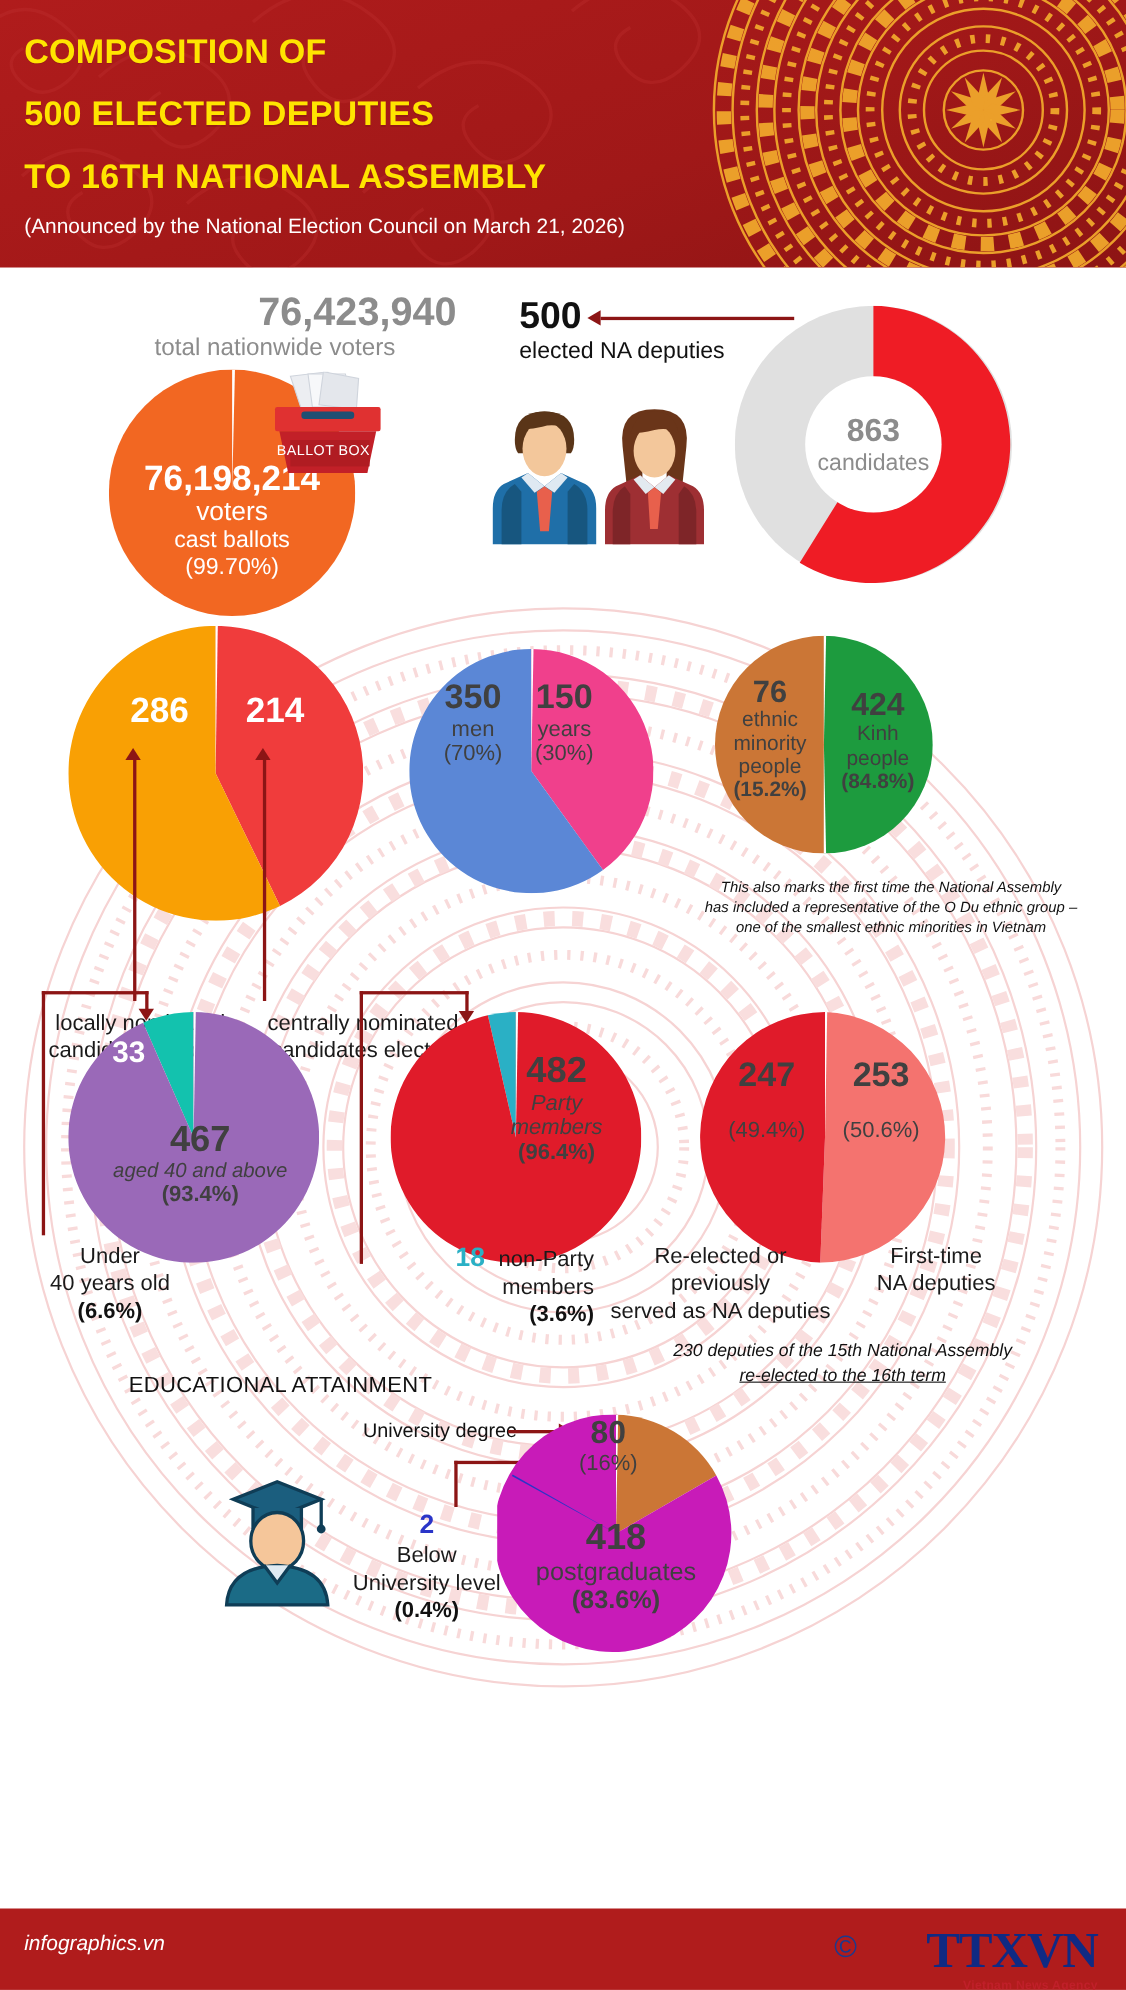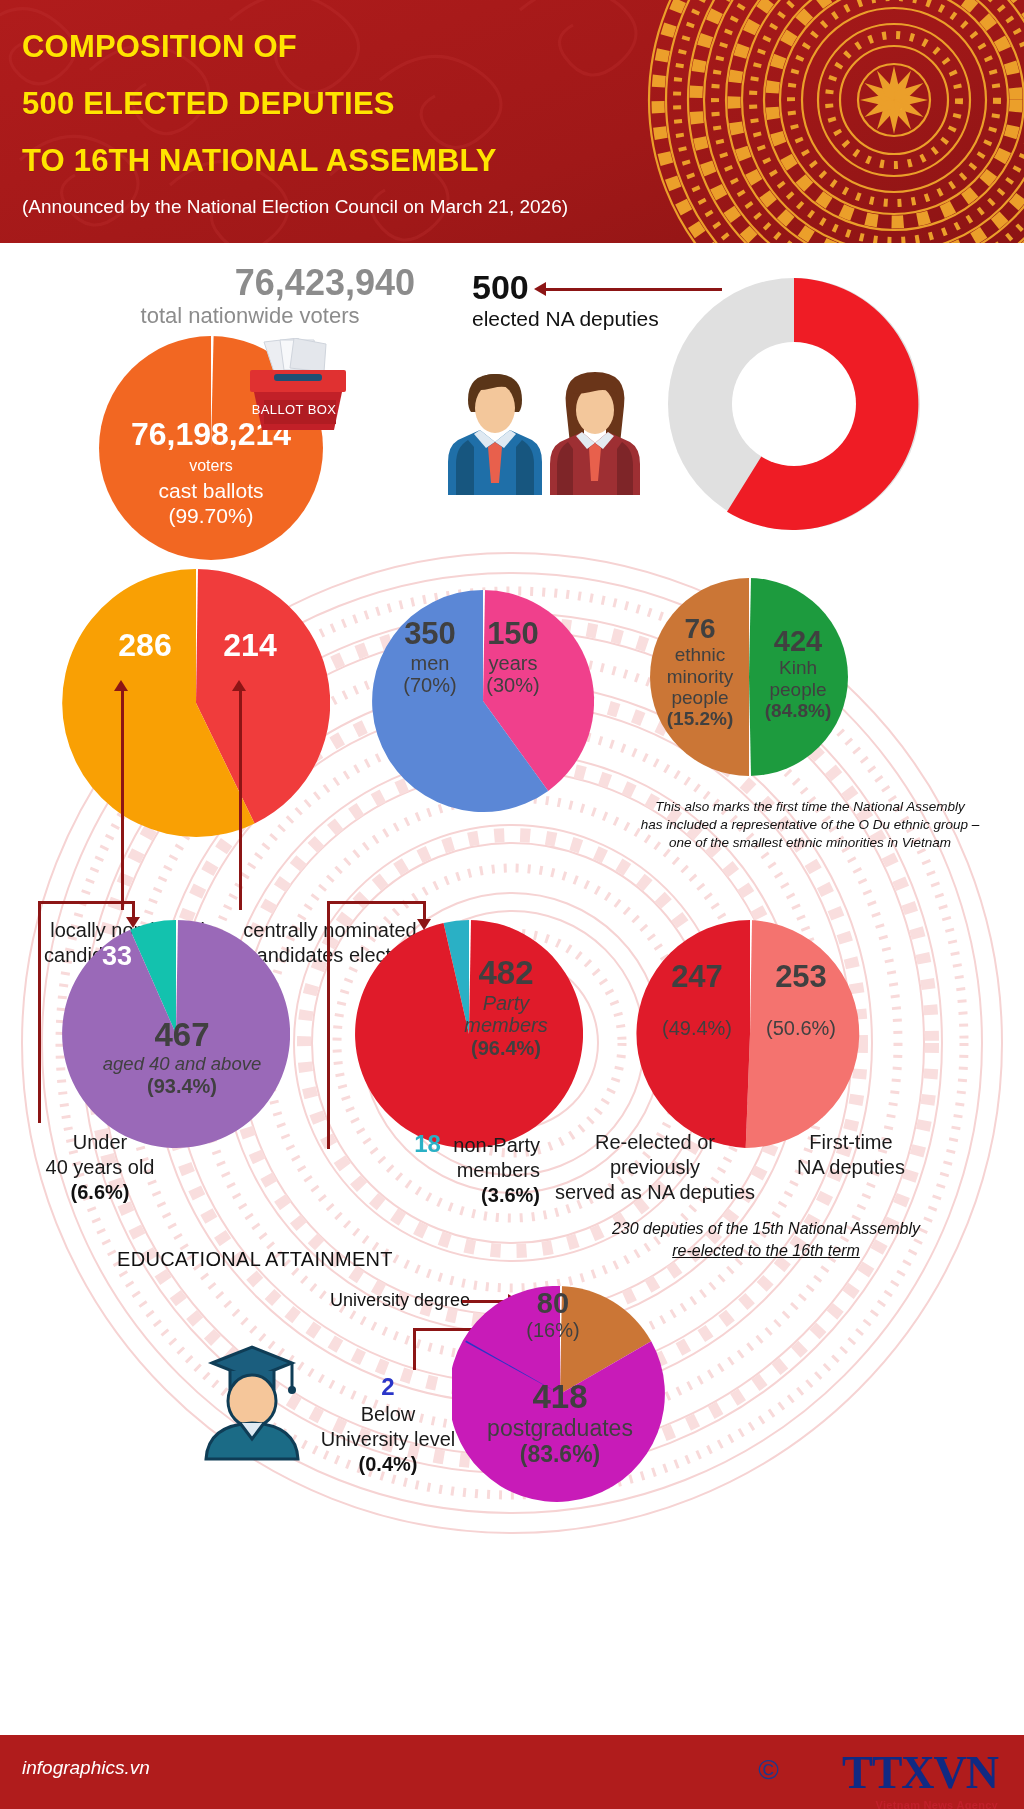--- a/index.html
+++ b/index.html
@@ -229,21 +229,21 @@
   </div>
 
   <div class="block" style="left:99px; top:336px; width:224px; height:224px;">
     <svg width="224" height="224" viewBox="0 0 224 224" aria-hidden="true">
       <circle cx="112" cy="112" r="112" fill="#f26722"></circle>
       <path d="M112 112 L112 0 A112 112 0 0 1 114.6 0.03 Z" fill="#ffffff"></path>
     </svg>
   </div>
   <div class="block ctext" style="left:95px; top:415px; width:232px;">
     <div style="color:#fff;font-size:32px;font-weight:bold;line-height:38px;">76,198,214</div>
-    <div style="color:#fff;font-size:16px;line-height:25px;">voters</div>
+    <div style="color:#fff;font-size:24px;line-height:25px;">voters</div>
     <div style="color:#fff;font-size:21px;line-height:25px;">cast ballots</div>
     <div style="color:#fff;font-size:21px;line-height:25px;">(99.70%)</div>
   </div>
 
   <div class="block" style="left:228px; top:338px; width:120px; height:96px;">
     <svg width="120" height="96" viewBox="0 0 120 96" aria-hidden="true">
       <g>
         <polygon points="36,4 70,0 82,30 46,34" fill="#eceef2" stroke="#cfd4dc" stroke-width="1"></polygon>
         <polygon points="52,2 86,2 92,32 56,32" fill="#f7f8fa" stroke="#cfd4dc" stroke-width="1"></polygon>
         <polygon points="66,0 98,6 96,34 62,30" fill="#e4e7ec" stroke="#cfd4dc" stroke-width="1"></polygon>
@@ -255,20 +255,24 @@
     </svg>
     <div style="position:absolute; left:22px; top:64px; width:88px; text-align:center; color:#fff; font-size:13px; letter-spacing:.4px;">BALLOT BOX</div>
   </div>
 
   <div class="block" style="left:668px; top:278px; width:252px; height:252px;">
     <svg width="252" height="252" viewBox="0 0 252 252" aria-hidden="true">
       <circle cx="126" cy="126" r="126" fill="#e0e0e0"></circle>
       <path d="M126 126 L126 0 A126 126 0 1 1 59 233.7 Z" fill="#ef1c25"></path>
       <circle cx="126" cy="126" r="62" fill="#ffffff"></circle>
     </svg>
+    <div style="position:absolute; left:50px; top:98px; width:152px; text-align:center;">
+      <div style="color:#8c8c8c;font-size:29px;font-weight:bold;line-height:32px;">863</div>
+      <div style="color:#8c8c8c;font-size:21px;line-height:25px;">candidates</div>
+    </div>
   </div>
 
   <div class="block" style="left:472px; top:268px;">
     <div style="font-size:34px;font-weight:bold;color:#111;line-height:38px;">500</div>
     <div style="font-size:21px;color:#111;line-height:26px;">elected NA deputies</div>
   </div>
   <div class="arrow-line" style="left:546px; top:288px; width:176px; height:3px;"></div>
   <div class="arrow-head ah-left" style="left:534px; top:282px;"></div>
 
   <div class="block" style="left:62px; top:569px; width:268px; height:268px;">

